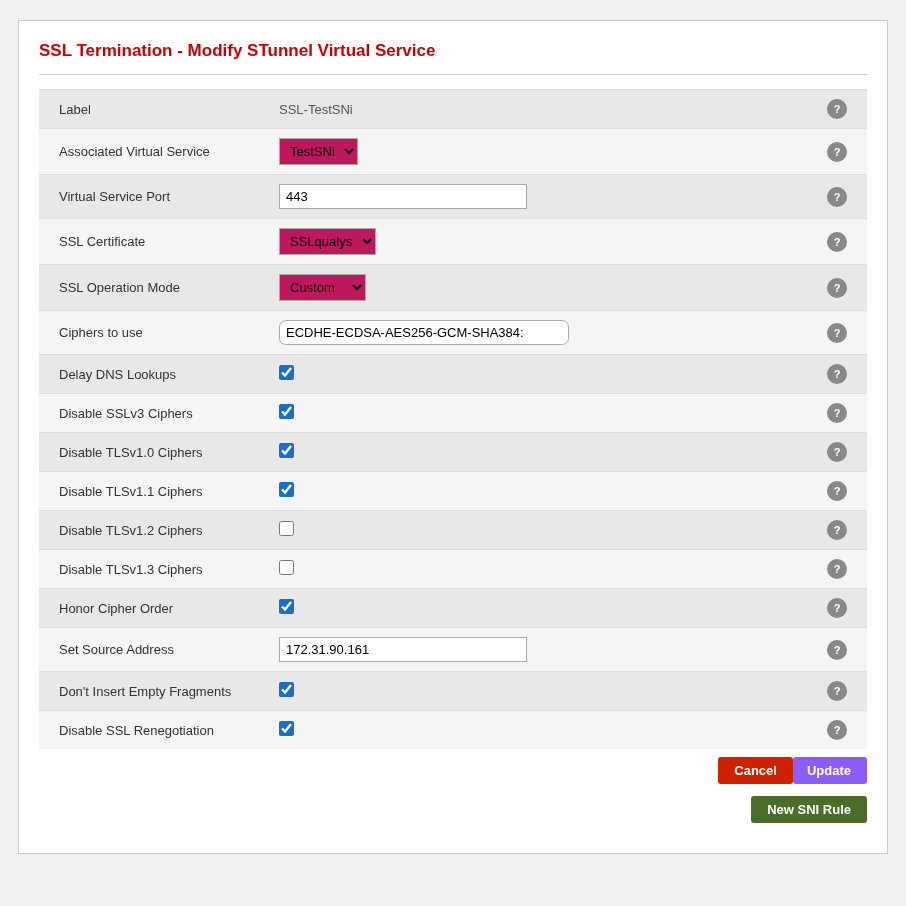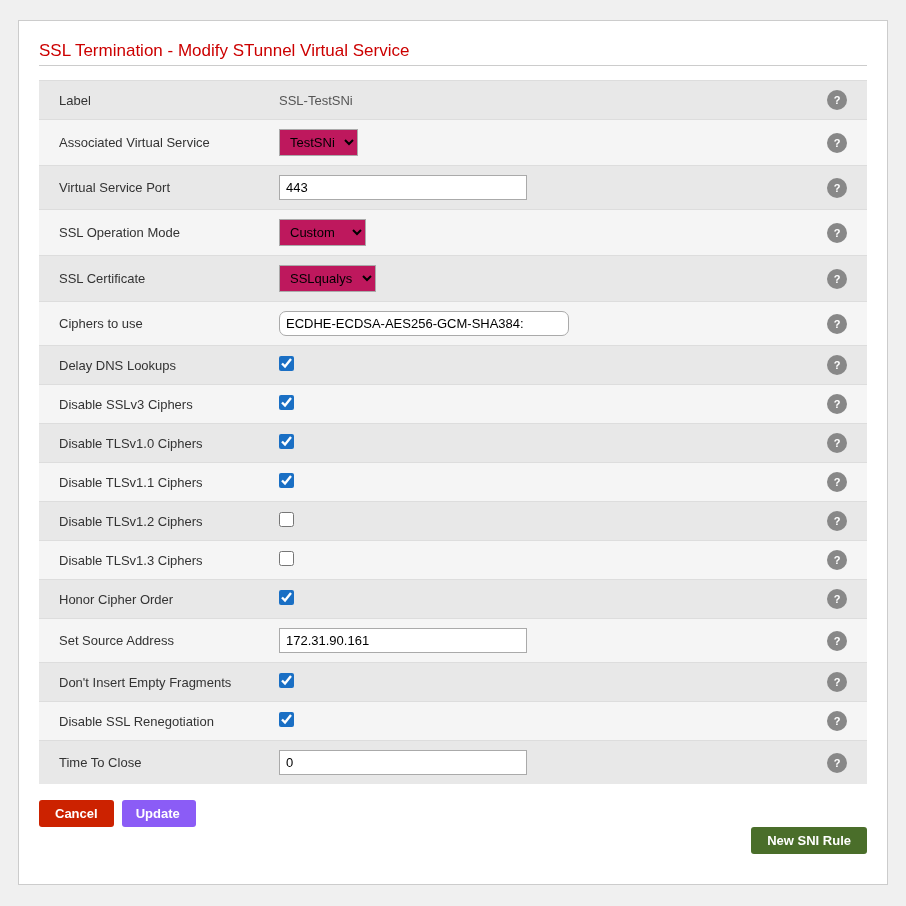--- a/index.html
+++ b/index.html
@@ -12,22 +12,22 @@
     .page-container {
       max-width: 870px;
       margin: 20px auto;
       background: #fff;
       border: 1px solid #ccc;
       padding: 20px 20px 30px 20px;
     }
     h1.page-title {
       color: #cc0000;
       font-size: 17px;
-      font-weight: normal;
-      margin-bottom: 4px;
+      font-weight: bold;
+      margin-bottom: 13px;
     }
     .form-table {
       width: 100%;
       border-collapse: collapse;
     }
     .form-table tr {
       border-top: 1px solid #ddd;
     }
     .form-table tr:first-child {
       border-top: 1px solid #ddd;
@@ -89,22 +89,23 @@
       height: 15px;
       cursor: pointer;
       accent-color: #1a6fc4;
     }
     .static-value {
       color: #555;
       margin-top: 40px;
     }
     .btn-row {
       display: flex;
-      gap: 8px;
-      margin-top: 16px;
+      justify-content: flex-end;
+      gap: 0;
+      margin-top: 8px;
     }
     .btn {
       padding: 6px 16px;
       font-size: 13px;
       font-weight: bold;
       border: none;
       cursor: pointer;
       border-radius: 3px;
     }
     .btn-cancel {
@@ -116,21 +117,21 @@
       color: #fff;
       padding-left: 14px;
     }
     .btn-new-sni {
       background-color: #4a6e2a;
       color: #fff;
     }
     .btn-row-2 {
       display: flex;
       justify-content: flex-end;
-      margin-top: 0;
+      margin-top: 12px;
     }
     .divider {
       border: none;
       border-top: 1px solid #ccc;
       margin-bottom: 14px;
     }
   </style>
 </head>
 <body>
 
@@ -167,42 +168,42 @@
       <td class="label-cell">Virtual Service Port</td>
       <td class="input-cell">
         <input type="text" value="443" style="">
       </td>
       <td class="help-cell">
         <span class="help-icon">?</span>
       </td>
     </tr>
 
     <tr>
-      <td class="label-cell">SSL Operation Mode</td>
-      <td class="input-cell">
-        <select><option value="Custom">Custom</option><option value="Standard">Standard</option><option value="PCI">PCI</option></select>
-      </td>
-      <td class="help-cell">
-        <span class="help-icon">?</span>
-      </td>
-    </tr>
-
-    <tr>
       <td class="label-cell">SSL Certificate</td>
       <td class="input-cell">
         <select>
           <option>SSLqualys</option>
         </select>
       </td>
       <td class="help-cell">
         <span class="help-icon">?</span>
       </td>
     </tr>
 
     <tr>
+      <td class="label-cell">SSL Operation Mode</td>
+      <td class="input-cell">
+        <select><option value="Custom">Custom</option><option value="Standard">Standard</option><option value="PCI">PCI</option></select>
+      </td>
+      <td class="help-cell">
+        <span class="help-icon">?</span>
+      </td>
+    </tr>
+
+    <tr>
       <td class="label-cell">Ciphers to use</td>
       <td class="input-cell">
         <input type="text" class="wide" value="ECDHE-ECDSA-AES256-GCM-SHA384:" style="">
       </td>
       <td class="help-cell">
         <span class="help-icon">?</span>
       </td>
     </tr>
 
     <tr>
@@ -298,29 +299,20 @@
     <tr>
       <td class="label-cell">Disable SSL Renegotiation</td>
       <td class="input-cell">
         <input type="checkbox" checked="" style="">
       </td>
       <td class="help-cell">
         <span class="help-icon">?</span>
       </td>
     </tr>
 
-    <tr>
-      <td class="label-cell">Time To Close</td>
-      <td class="input-cell">
-        <input type="text" value="0" style="">
-      </td>
-      <td class="help-cell">
-        <span class="help-icon">?</span>
-      </td>
-    </tr>
   </tbody>
     </table>
 
   <div class="btn-row">
     <button class="btn btn-cancel">Cancel</button>
     <button class="btn btn-update">Update</button>
   </div>
   <div class="btn-row-2">
     <button class="btn btn-new-sni">New SNI Rule</button>
   </div>

